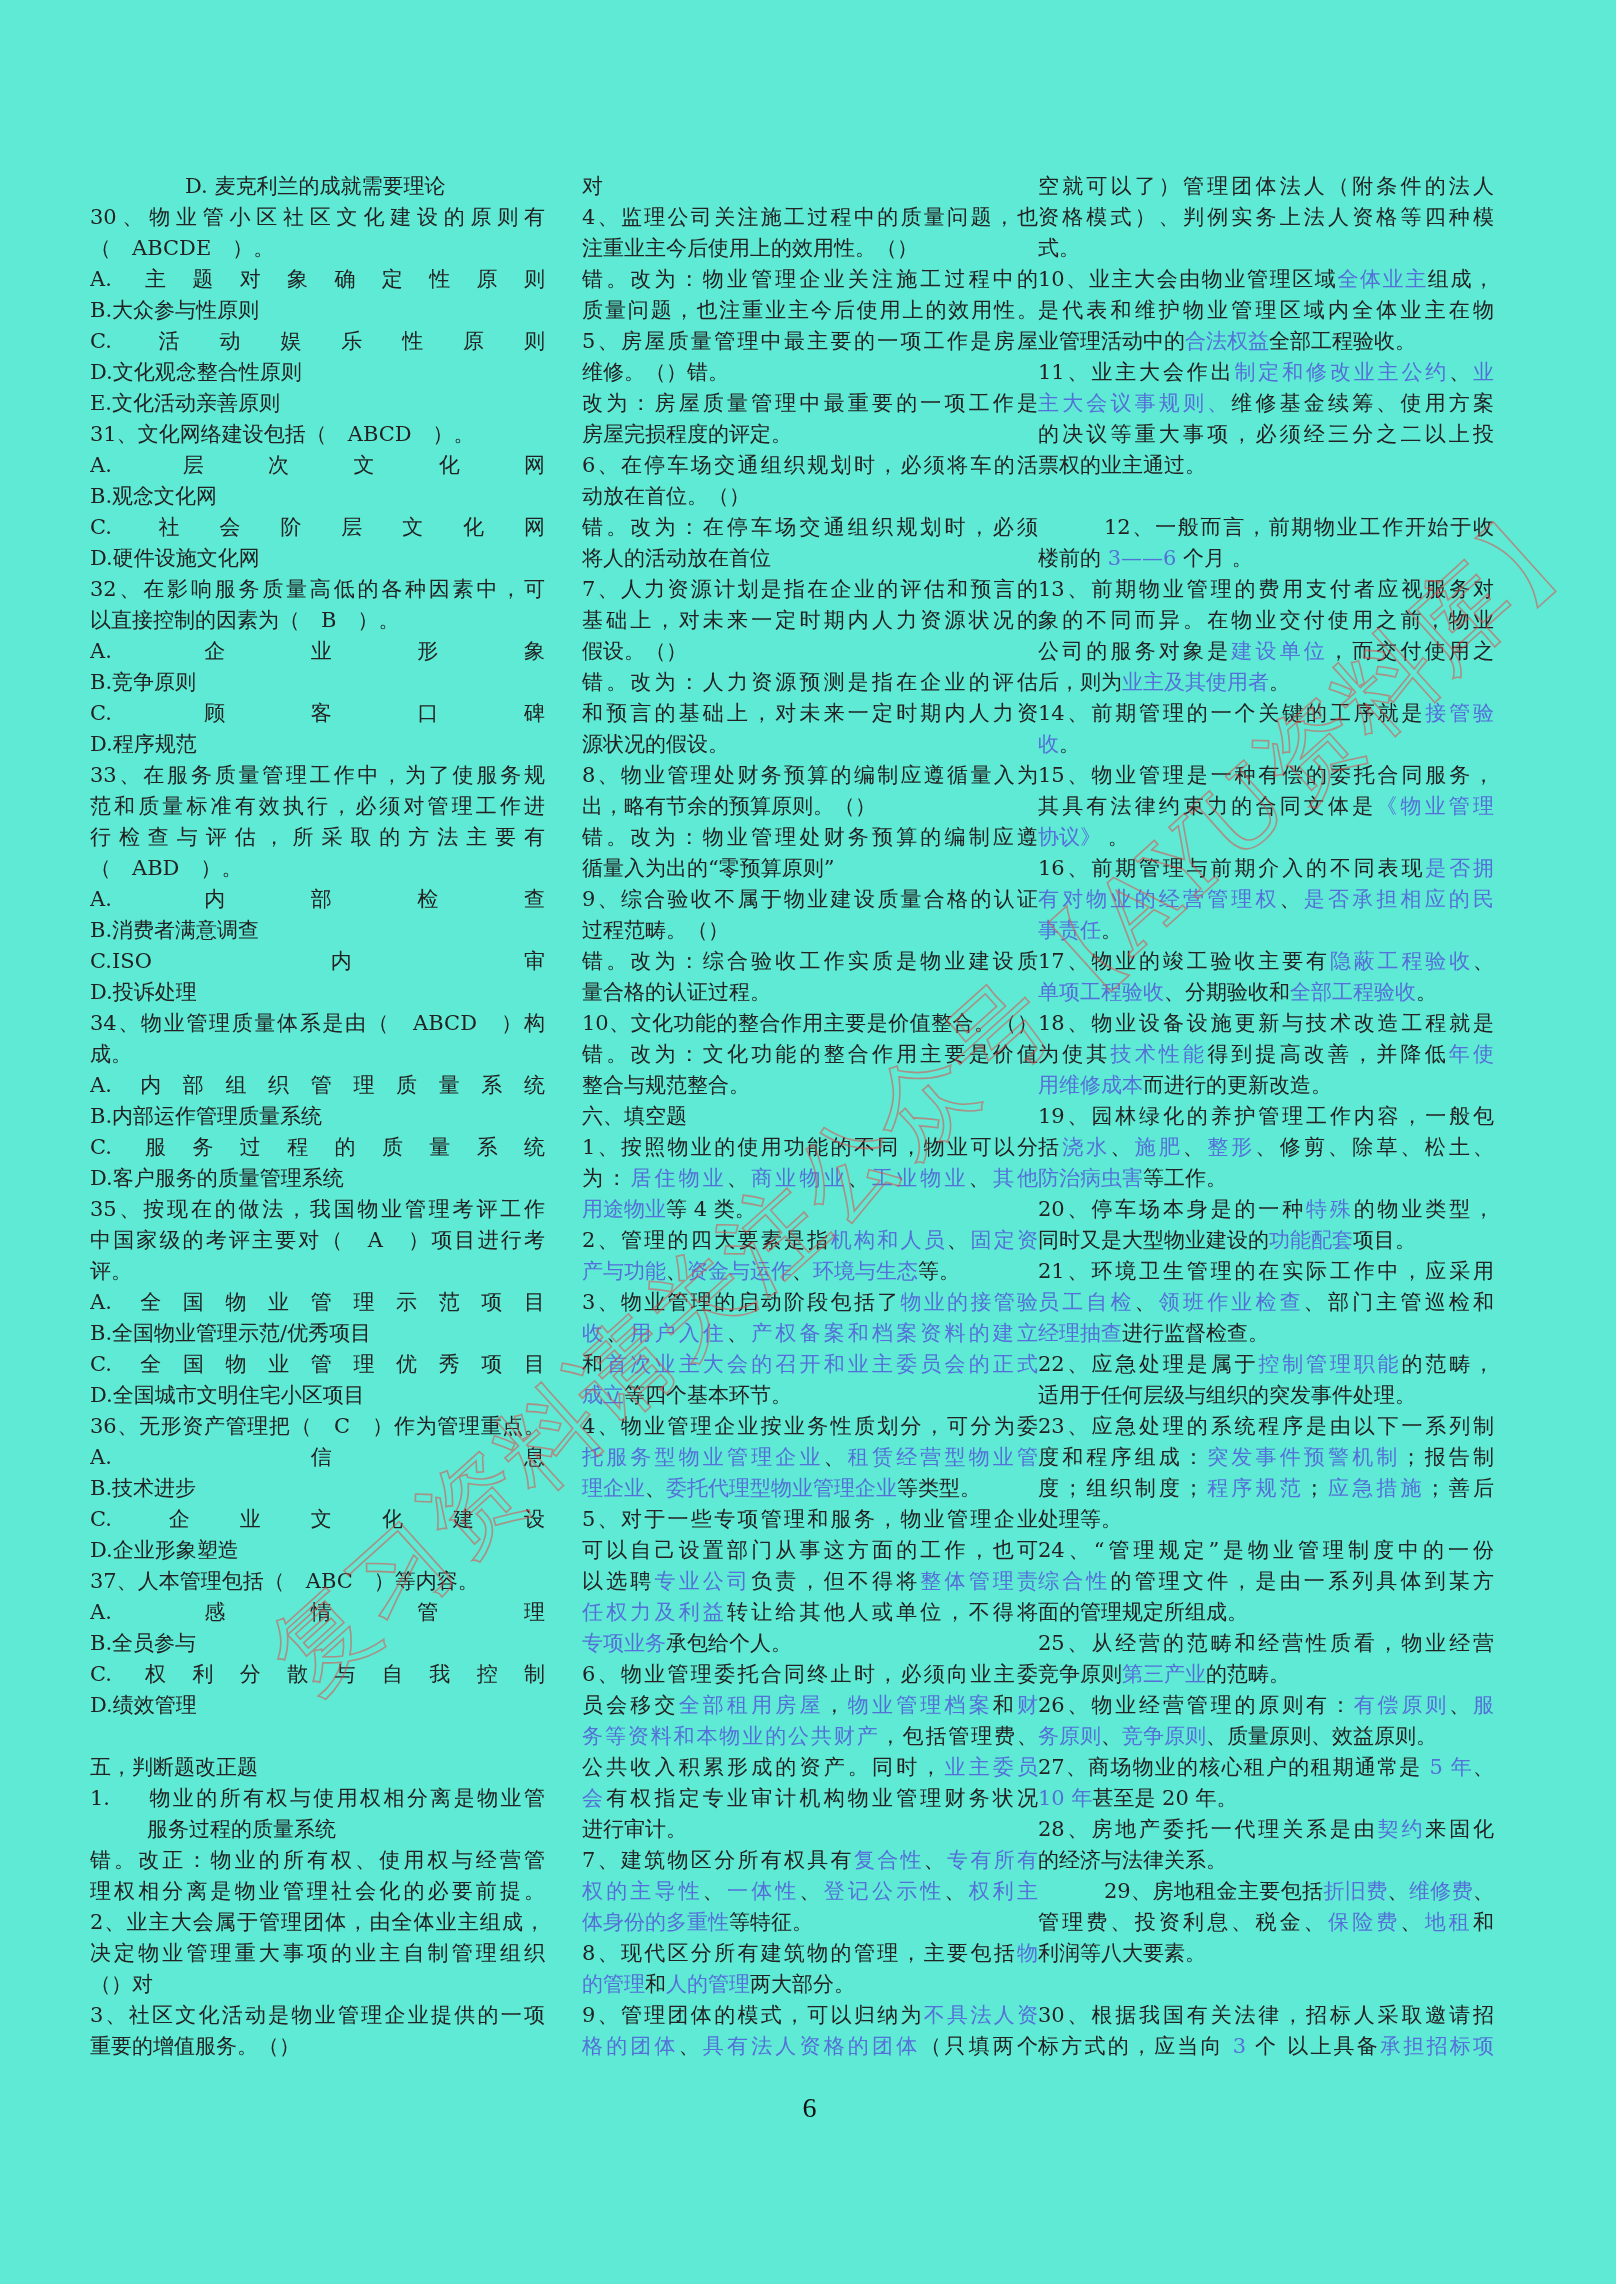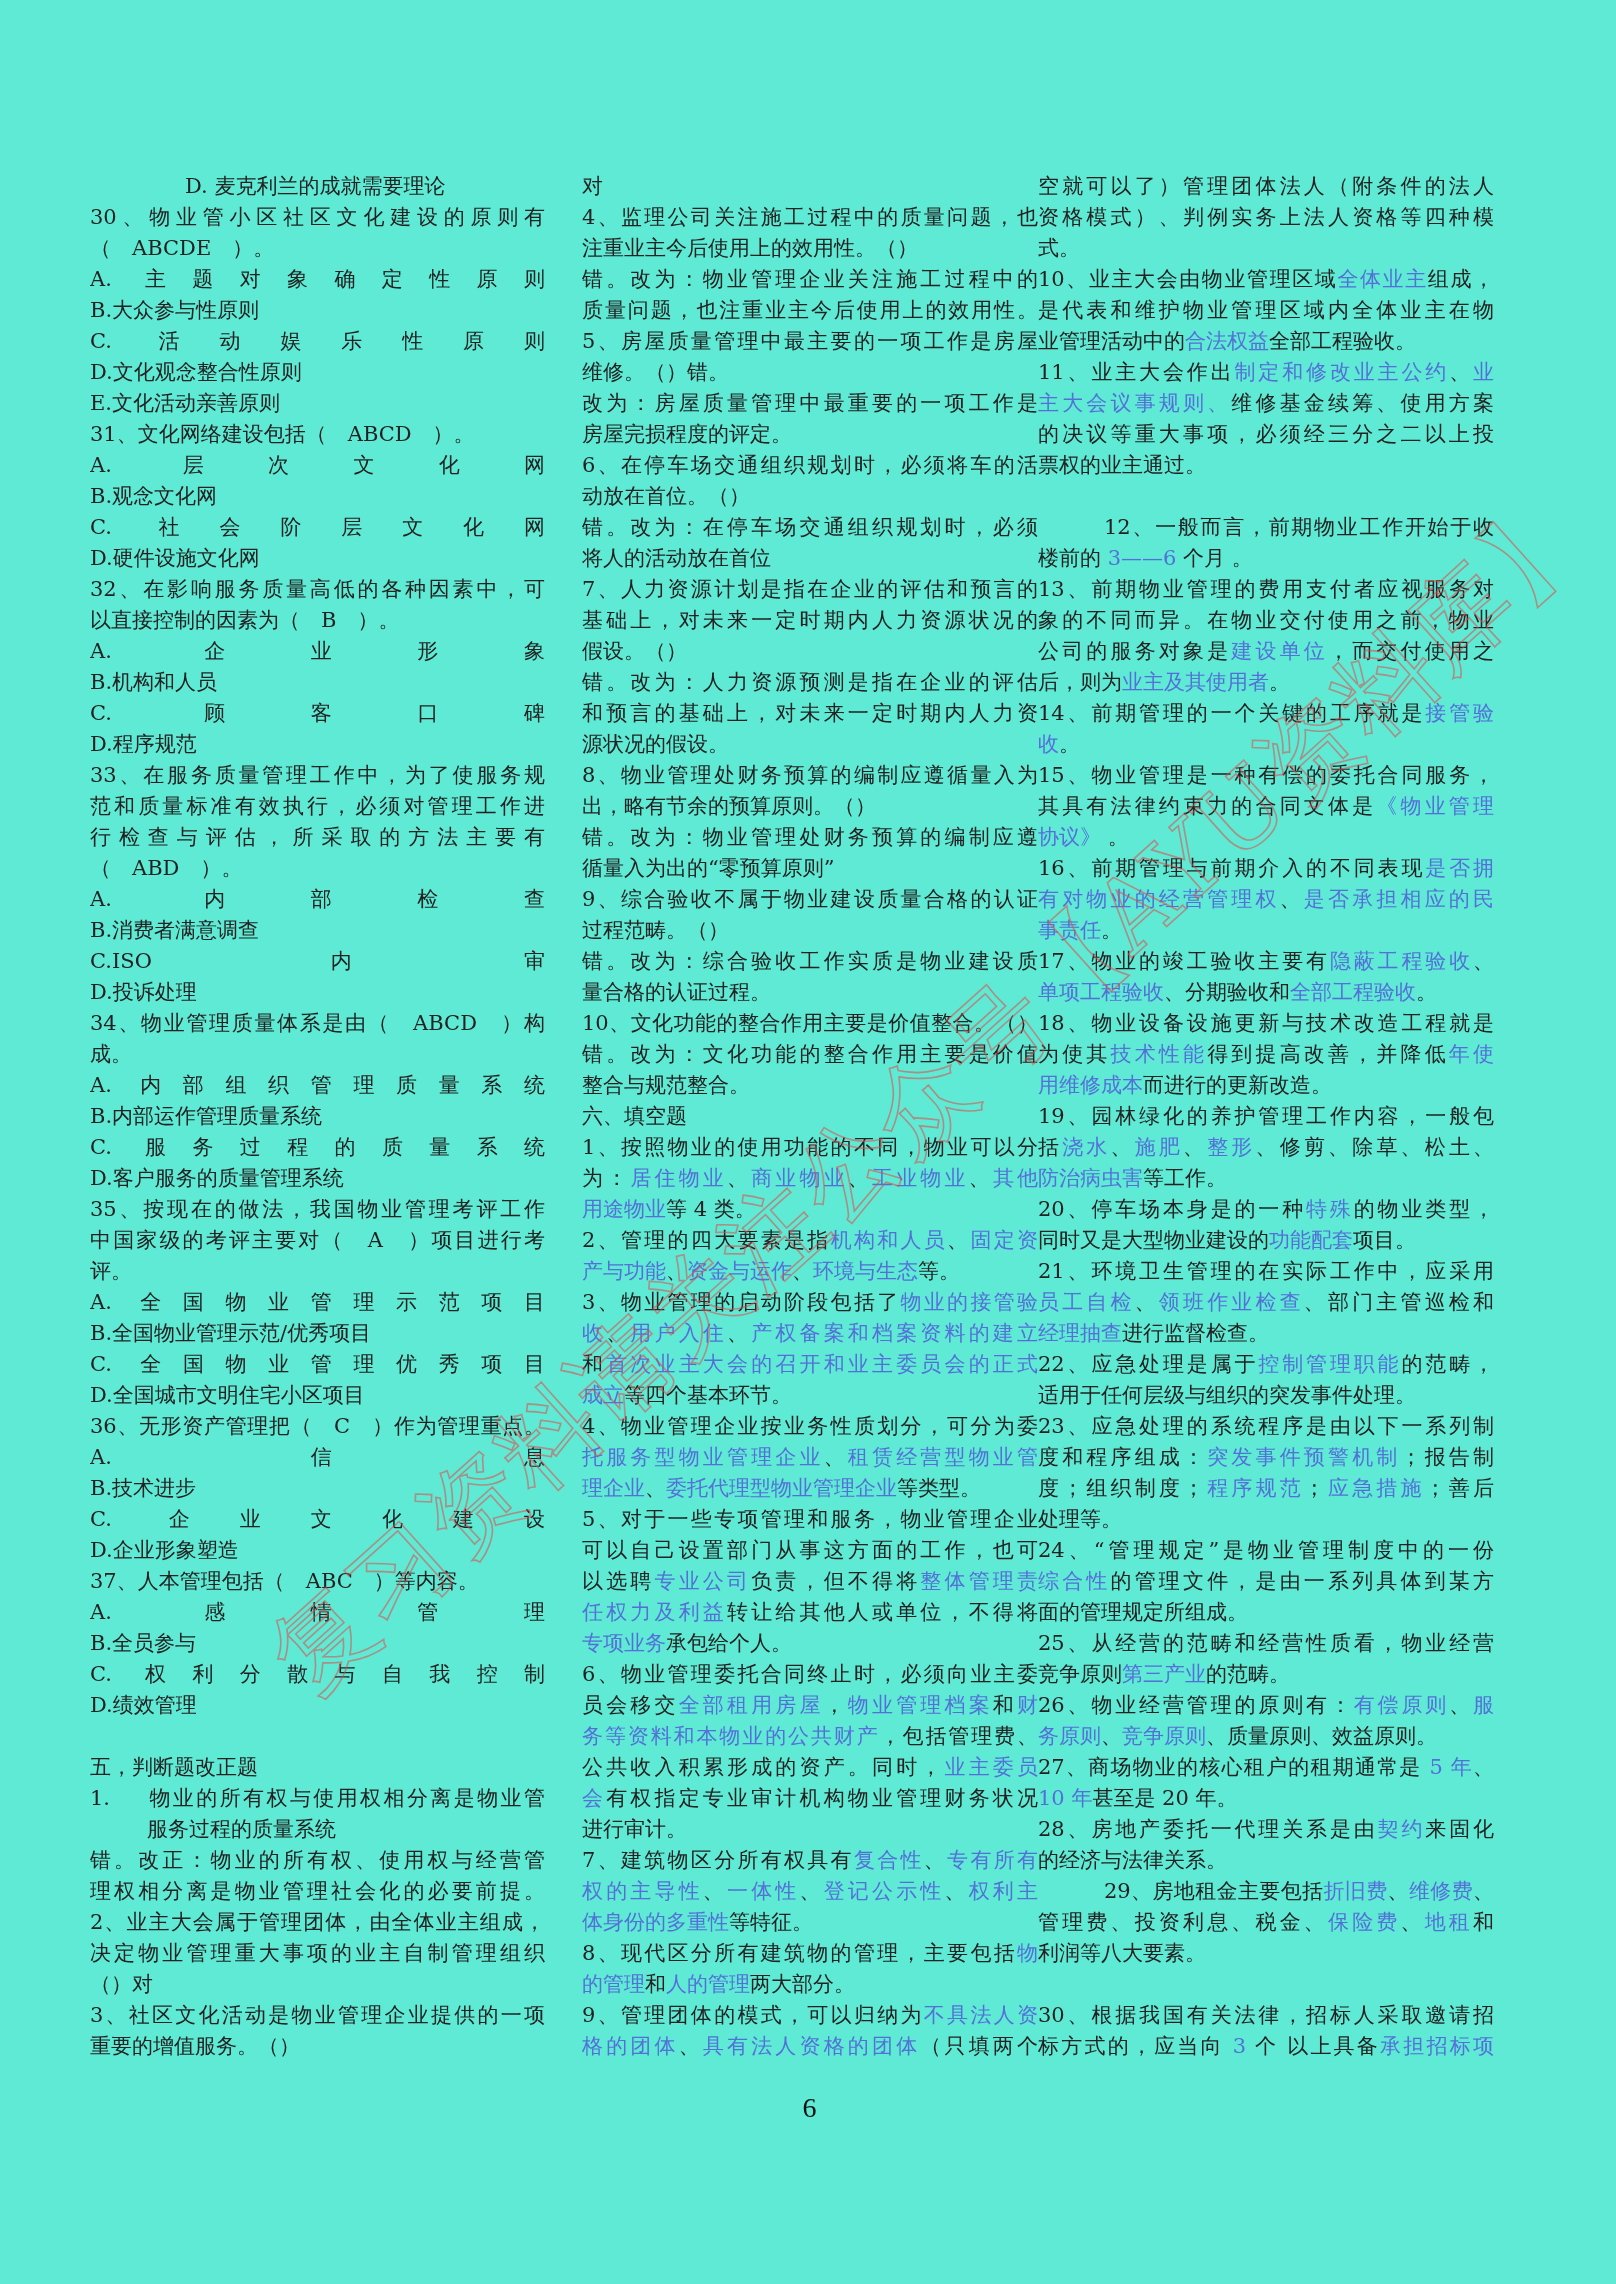--- a/index.html
+++ b/index.html
@@ -48,21 +48,21 @@
       <div class="line"><span class="seg">D.文化观念整合性原则</span></div>
       <div class="line"><span class="seg">E.文化活动亲善原则</span></div>
       <div class="line"><span class="seg">31、文化网络建设包括（　ABCD　）。</span></div>
       <div class="line jt"><span class="seg">A. 层次文化网</span></div>
       <div class="line"><span class="seg">B.观念文化网</span></div>
       <div class="line jt"><span class="seg">C. 社会阶层文化网</span></div>
       <div class="line"><span class="seg">D.硬件设施文化网</span></div>
       <div class="line jt"><span class="seg">32、在影响服务质量高低的各种因素中，可</span></div>
       <div class="line"><span class="seg">以直接控制的因素为（　B　）。</span></div>
       <div class="line jt"><span class="seg">A. 企业形象</span></div>
-      <div class="line"><span class="seg">B.机构和人员</span></div>
+      <div class="line"><span class="seg">B.竞争原则</span></div>
       <div class="line jt"><span class="seg">C. 顾客口碑</span></div>
       <div class="line"><span class="seg">D.程序规范</span></div>
       <div class="line jt"><span class="seg">33、在服务质量管理工作中，为了使服务规</span></div>
       <div class="line jt"><span class="seg">范和质量标准有效执行，必须对管理工作进</span></div>
       <div class="line jt"><span class="seg">行检查与评估，所采取的方法主要有</span></div>
       <div class="line"><span class="seg">（　ABD　）。</span></div>
       <div class="line jt"><span class="seg">A. 内部检查</span></div>
       <div class="line"><span class="seg">B.消费者满意调查</span></div>
       <div class="line jt"><span class="seg">C.ISO 内审</span></div>
       <div class="line"><span class="seg">D.投诉处理</span></div>

